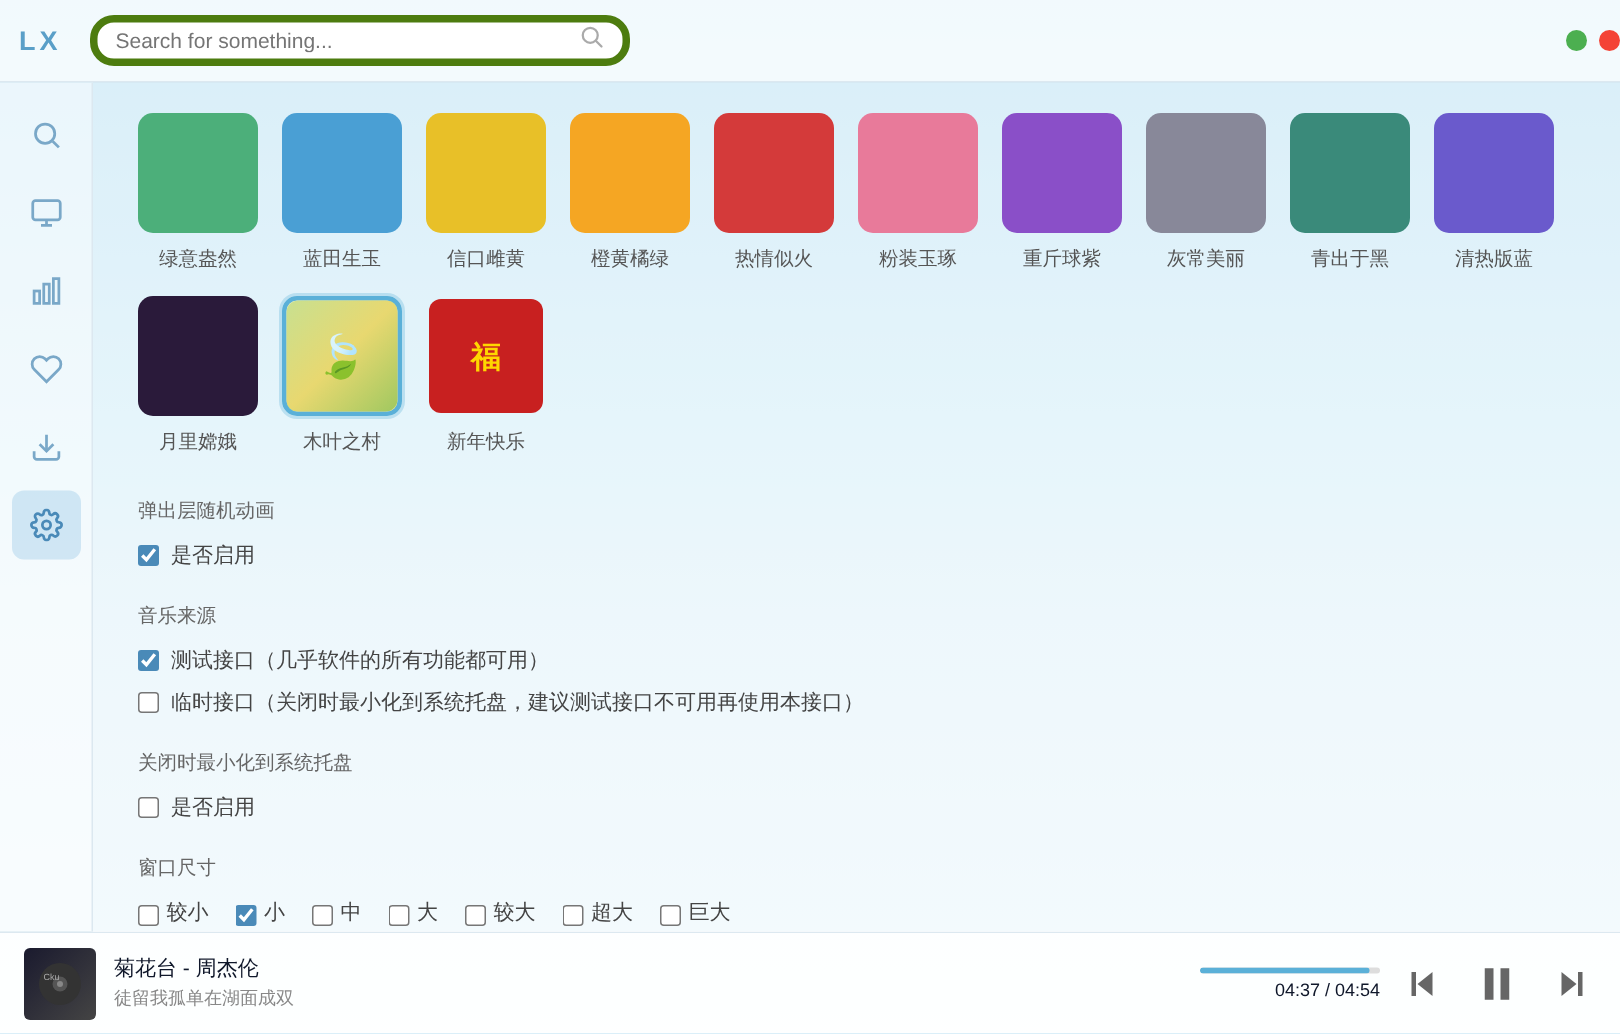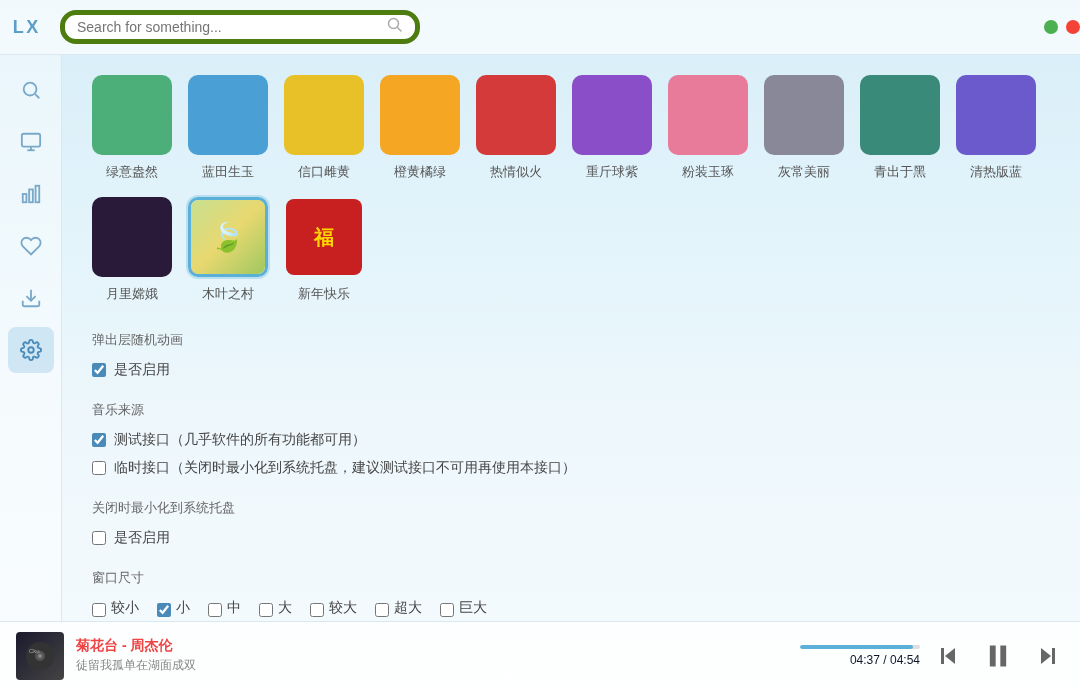--- a/index.html
+++ b/index.html
@@ -270,22 +270,22 @@
 
     .song-info {
       display: flex;
       flex-direction: column;
       gap: 2px;
       min-width: 160px;
     }
 
     .song-title {
       font-size: 14px;
-      font-weight: bold;
-      color: #ef4444;
+      font-weight: normal;
+      color: #0f172a;
     }
 
     .song-subtitle {
       font-size: 12px;
       color: #888;
     }
 
     .player-spacer { flex: 1; }
 
     .progress-area {
@@ -434,26 +434,26 @@
           </div>
           <div class="theme-item">
             <div class="theme-swatch" style="background: rgb(245, 166, 35);"></div>
             <div class="theme-label">橙黄橘绿</div>
           </div>
           <div class="theme-item">
             <div class="theme-swatch" style="background: rgb(212, 58, 58);"></div>
             <div class="theme-label">热情似火</div>
           </div>
           <div class="theme-item">
+            <div class="theme-swatch" style="background: rgb(232, 122, 154);"></div>
+            <div class="theme-label">粉装玉琢</div>
+          </div>
+          <div class="theme-item">
             <div class="theme-swatch" style="background: rgb(138, 79, 200);"></div>
             <div class="theme-label">重斤球紫</div>
-          </div>
-          <div class="theme-item">
-            <div class="theme-swatch" style="background: rgb(232, 122, 154);"></div>
-            <div class="theme-label">粉装玉琢</div>
           </div>
           <div class="theme-item">
             <div class="theme-swatch" style="background: rgb(136, 136, 153);"></div>
             <div class="theme-label">灰常美丽</div>
           </div>
           <div class="theme-item">
             <div class="theme-swatch" style="background: rgb(58, 138, 122);"></div>
             <div class="theme-label">青出于黑</div>
           </div>
           <div class="theme-item">

